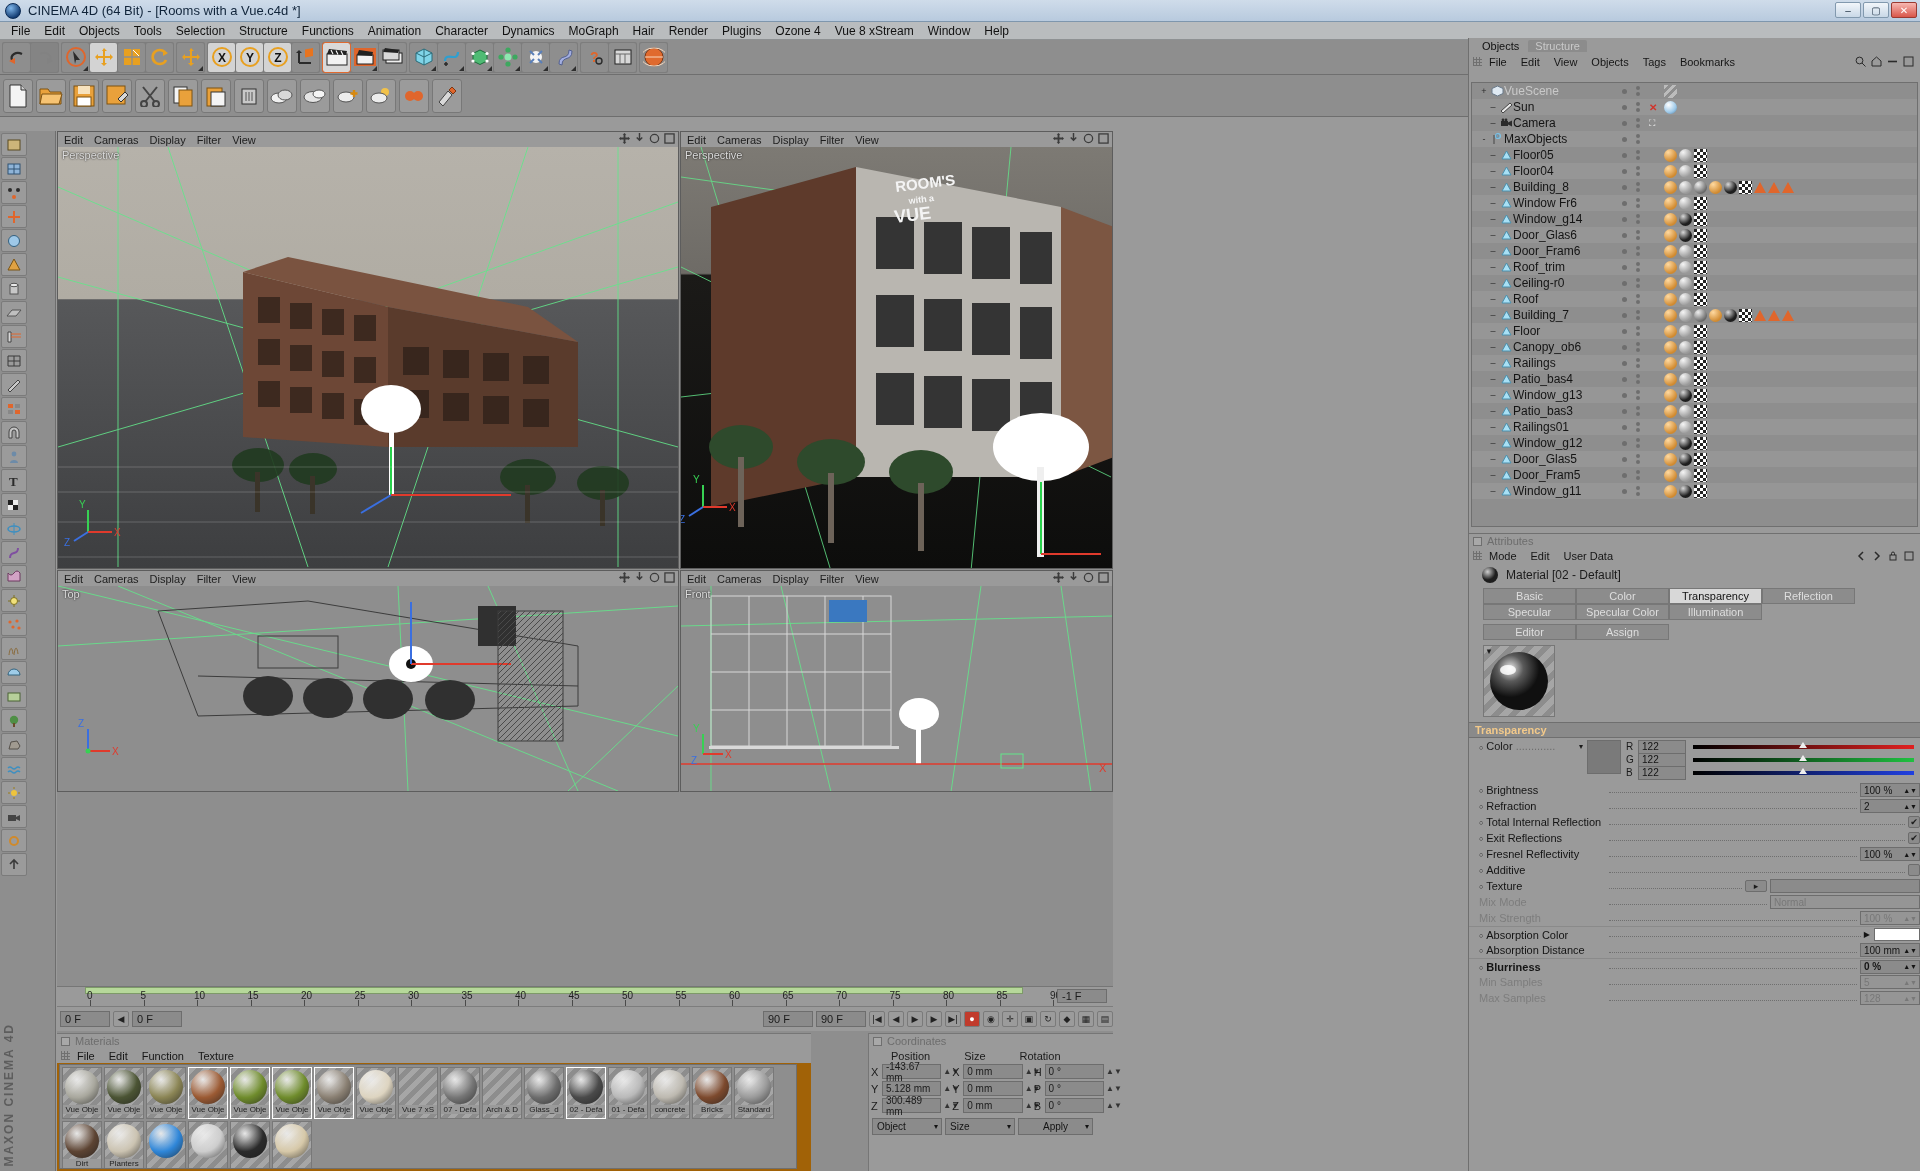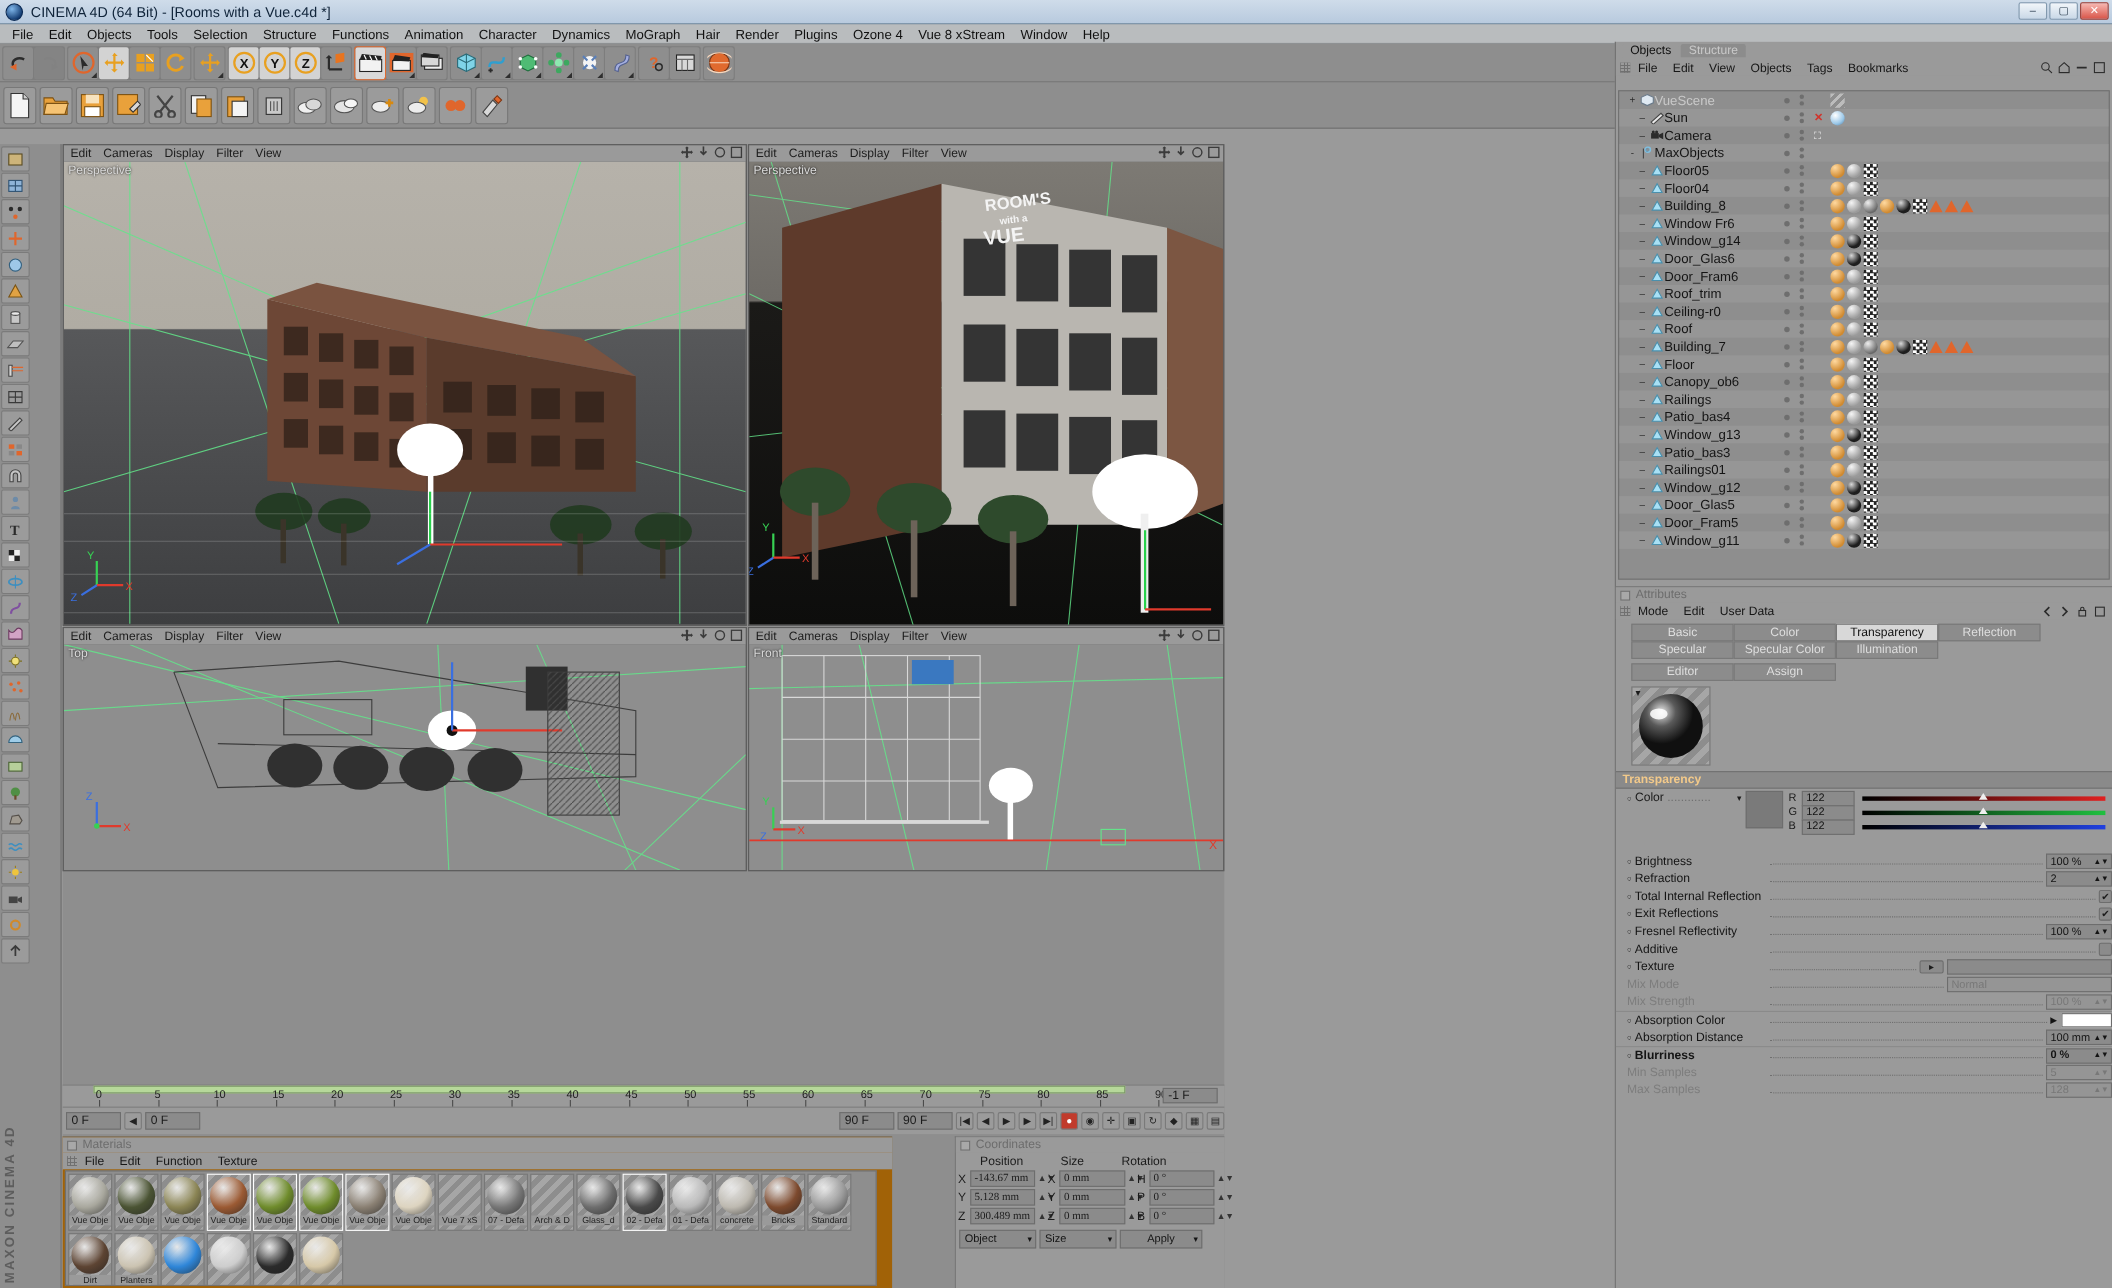--- a/index.html
+++ b/index.html
@@ -133,21 +133,21 @@
   .mat .ball { width:34px;height:34px;border-radius:50%; margin-top:2px;}
   .mat .nm { font-size:8px; color:#1f1f1f; width:100%; text-align:center; overflow:hidden;
      white-space:nowrap; background:#9a9a9a; margin-top:1px;}
 
   
   .coords { position:absolute; left:868px; bottom:0; width:245px; height:138px; background:#9a9a9a; border-top:1px solid #767676; border-left:1px solid #767676;}
   .coordhdr { display:flex; font-size:11px; color:#1b1b1b; padding-left:22px; gap:34px; height:15px; align-items:center;}
   .coordrow { display:flex; align-items:center; height:17px; gap:2px; padding-left:2px;}
   .cl { width:9px; font-size:11px;}
   .cfield { width:60px;height:15px;background:#8b8b8b;border:1px solid #6d6d6d;font-size:10px;
-    display:flex;align-items:center;padding:0 3px;color:#1b1b1b;font-family:Liberation Serif, serif;}
+    display:flex;align-items:center;padding:0 3px;color:#1b1b1b;}
   .spin { width:7px; font-size:8px; color:#333; line-height:7px;}
   .coordbtns { display:flex; gap:3px; padding:4px 3px;}
   .dd { height:17px; background:#8b8b8b; border:1px solid #6d6d6d; font-size:10px;
     display:flex; align-items:center; padding:0 4px; color:#141414; position:relative;}
   .dd::after { content:"▾"; position:absolute; right:3px; font-size:8px;}
 
   
   .rightcol { position:absolute; right:0; top:38px; width:452px; bottom:0; background:#9a9a9a; border-left:1px solid #6f6f6f;}
   .omtabs { height:14px; display:flex; align-items:flex-end; gap:2px; padding-left:6px;}
   .omtabs div { font-size:11px; padding:0 7px; background:#8c8c8c; color:#c9c9c9; border-radius:2px 2px 0 0;}
@@ -1860,20 +1860,32 @@
           <svg width="10" height="10" viewBox="0 0 10 10">
               <rect x="2" y="4" width="6" height="5" stroke="#2b2b2b" fill="none"></rect>
               <path d="M3.5 4 V2.5 a1.5 1.5 0 0 1 3 0 V4" stroke="#2b2b2b" fill="none"></path>
             </svg>
           <svg width="10" height="10" viewBox="0 0 10 10">
               <rect x="1" y="1" width="8" height="8" stroke="#2b2b2b" fill="none"></rect>
             </svg>
         </span>
       </div>
 
+      <div style="display:flex;align-items:center;gap:7px;padding:3px 0 0 12px">
+        <svg width="18" height="18" viewBox="0 0 18 18">
+          <defs>
+              <radialGradient id="mg" cx="35%" cy="30%">
+                <stop offset="0" stop-color="#cfcfcf"></stop>
+                <stop offset="1" stop-color="#1e1e1e"></stop>
+              </radialGradient>
+            </defs>
+          <circle cx="9" cy="9" r="8" fill="url(#mg)"></circle>
+        </svg>
+        <span style="font-size:12px">Material [02 - Default]</span>
+      </div>
 
       <div class="atabs" id="atabs1">
           <div>Basic</div>
           <div>Color</div>
           <div class="act">Transparency</div>
           <div>Reflection</div>
           <div>Specular</div>
           <div>Specular Color</div>
           <div>Illumination</div>
         </div>
@@ -1930,21 +1942,21 @@
             <span style="width:9px;font-size:10px">B</span>
             <div class="vfield" style="width:48px">122</div>
             <div class="slider">
                 <div class="bar" style="background:linear-gradient(90deg,#000,#2040e0)"></div>
                 <div class="knob" style="left:48%"></div>
               </div>
           </div>
         </div>
       </div>
 
-      <div id="attrprops" style="margin-top:17px">
+      <div id="attrprops" style="margin-top:3px">
           <div class="prow">
             <span class="lbl">Brightness</span>
             <span class="dots"></span>
             <div class="vfield" style="width:60px">100 %<span style="position:absolute;right:2px;font-size:7px">▲▼</span></div>
           </div>
           <div class="prow">
             <span class="lbl">Refraction</span>
             <span class="dots"></span>
             <div class="vfield" style="width:60px">2<span style="position:absolute;right:2px;font-size:7px">▲▼</span></div>
           </div>

